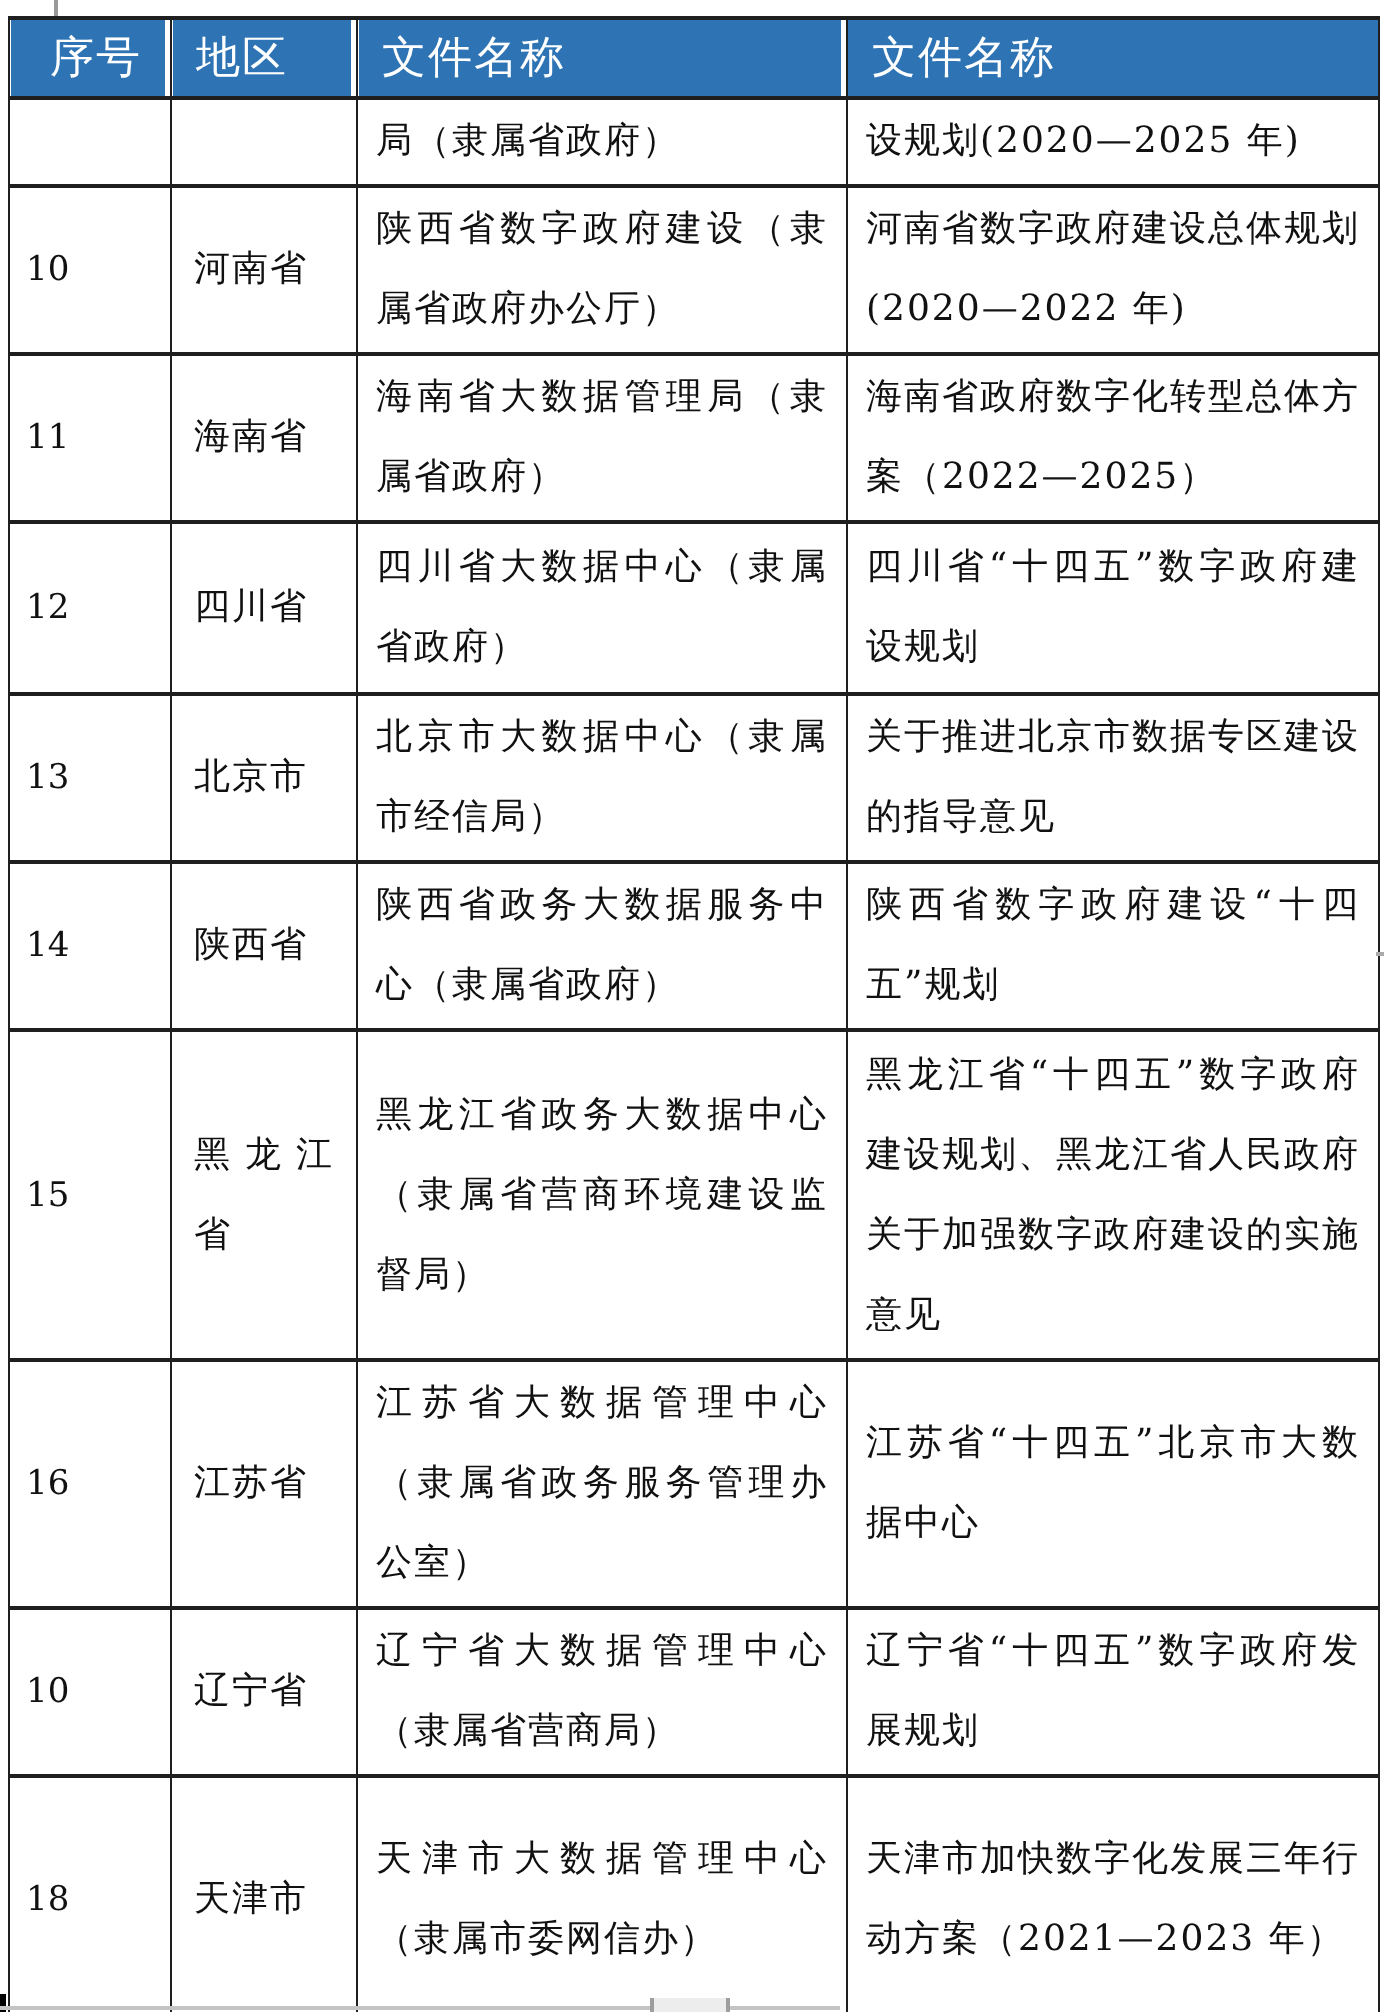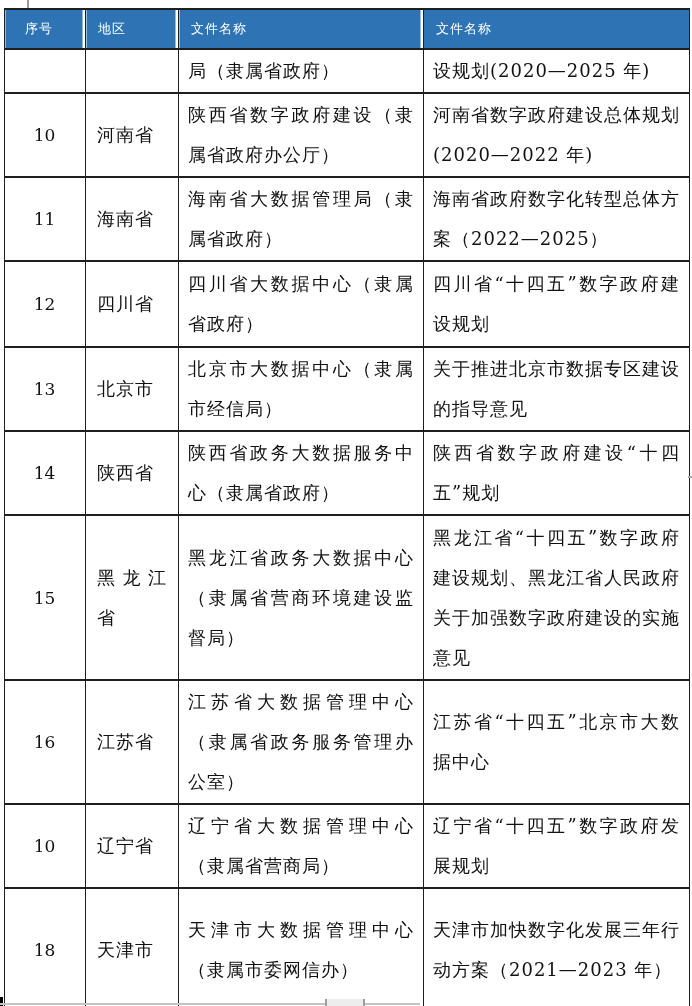--- a/index.html
+++ b/index.html
@@ -21,35 +21,35 @@
     border:1.5px solid var(--border);
     border-top-width:2px; border-bottom-width:2px;
     vertical-align:middle;
     overflow:hidden;
   }
 
   thead th {
     height:40px;
     background:linear-gradient(90deg, var(--header-bg) 0, var(--header-bg) calc(100% - 3px), #ffffff calc(100% - 3px));
     color:var(--header-fg);
-    font-size:13px; font-weight:normal;
+    font-size:22px; font-weight:normal;
     text-align:left; letter-spacing:1px;
     padding:0 6px 0 12px;
   }
   thead th:last-child { background:var(--header-bg);font-family:Liberation Mono, monospace; }
   thead th.col-index { padding-left:20px; }
 
   tbody td {
     font-size:18px; line-height:40px;
     text-align:justify; text-justify:inter-character;
     letter-spacing:1px;
     padding:1px 9px;
     word-break:break-all;
   }
-  tbody td.col-index  { text-align:center; letter-spacing:0; font-size:17px; padding-left:8px; }
+  tbody td.col-index  { text-align:left; letter-spacing:0; font-size:17px; padding-left:8px; }
   tbody td.col-region { padding:1px 11px; }
 
   tbody tr:nth-child(1)  { height:37px;  }
   tbody tr:nth-child(2)  { height:82px;  }
   tbody tr:nth-child(3)  { height:80px;  }
   tbody tr:nth-child(4)  { height:86px;  }
   tbody tr:nth-child(5)  { height:81px;  }
   tbody tr:nth-child(6)  { height:84px;  }
   tbody tr:nth-child(7)  { height:165px; }
   tbody tr:nth-child(8)  { height:123px; }

